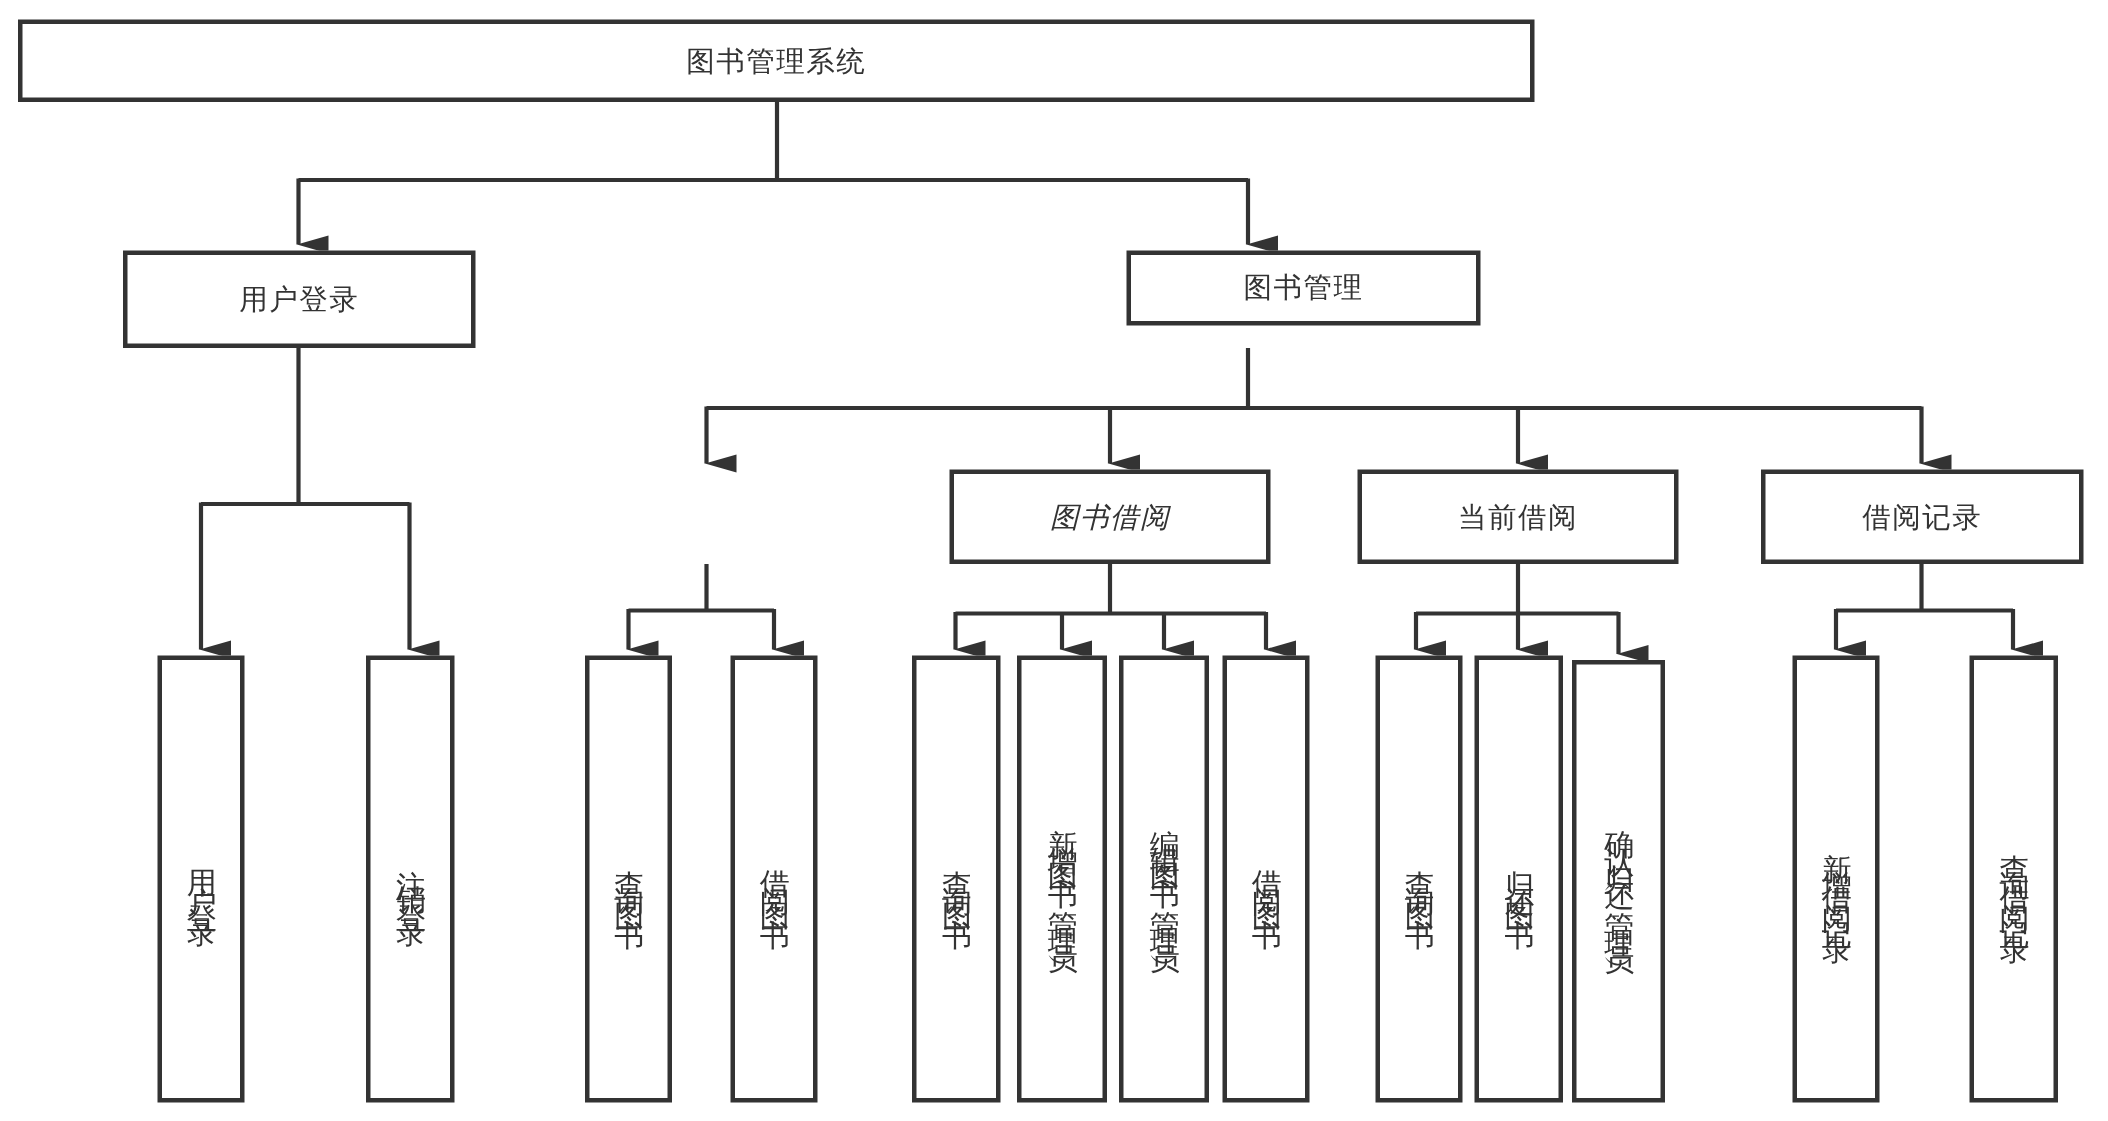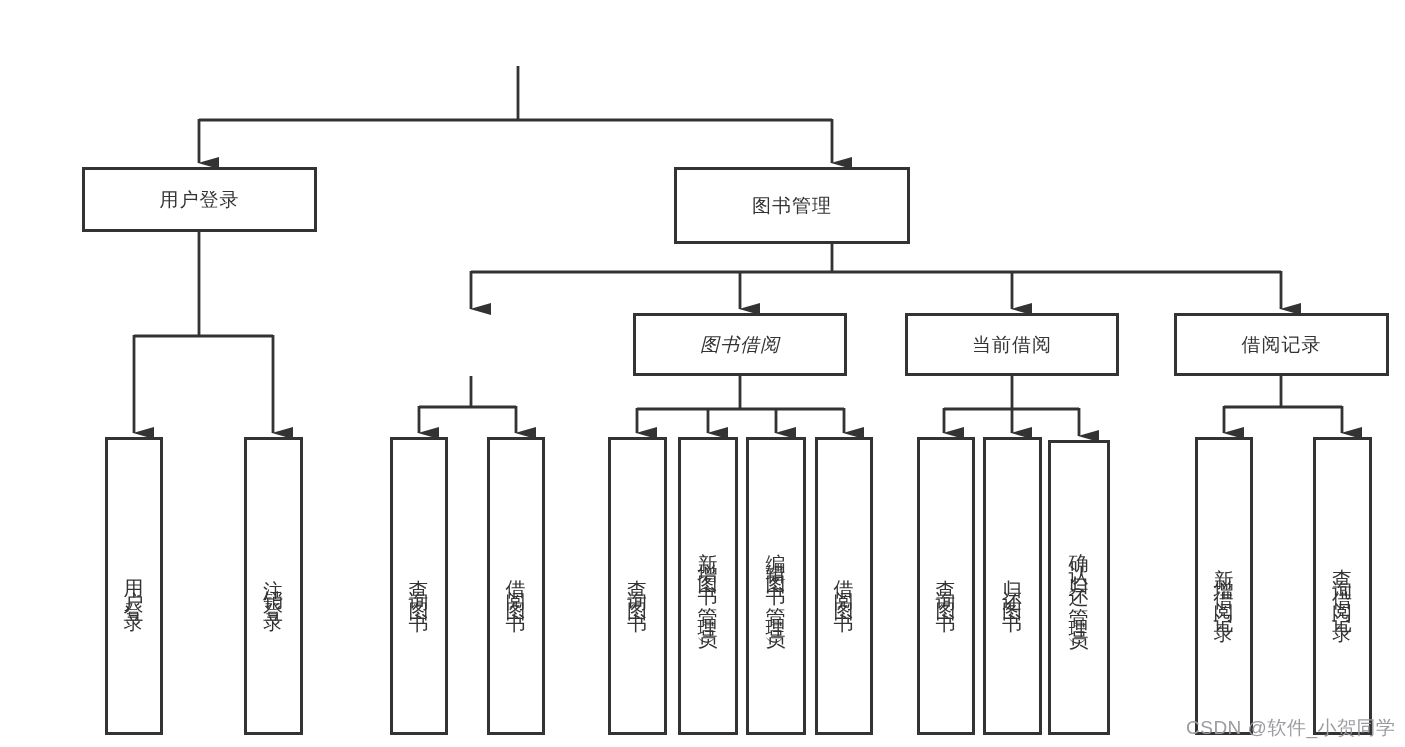--- a/index.html
+++ b/index.html
@@ -43,21 +43,21 @@
     text-orientation: mixed;
     letter-spacing: 11px;
     line-height: 1;
     font-size: 20px;
     white-space: nowrap;
   }
   
   .n-root   { left: 12px;   top: 13px;  width: 1011px; height: 55px; }
   
   .n-login  { left: 82px;   top: 167px; width: 235px;  height: 65px; }
-  .n-mgmt   { left: 674px;  top: 167px; width: 236px;  height: 77px; }
+  .n-mgmt   { left: 751px;  top: 167px; width: 236px;  height: 50px; }
   
   .n-rec    { left: 363px;  top: 313px; width: 216px;  height: 63px; }
   .n-borrow { left: 633px;  top: 313px; width: 214px;  height: 63px; font-style: italic; }
   .n-cur    { left: 905px;  top: 313px; width: 214px;  height: 63px; }
   .n-recd   { left: 1174px; top: 313px; width: 215px;  height: 63px; }
   
   .lf-1a { left: 105px;  top: 437px; width: 58px; height: 298px; }
   .lf-1b { left: 244px;  top: 437px; width: 59px; height: 298px; }
   .lf-2a { left: 390px;  top: 437px; width: 58px; height: 298px; }
   .lf-2b { left: 487px;  top: 437px; width: 58px; height: 298px; }
@@ -134,20 +134,23 @@
       <path d="M1079,408 L1079,436" marker-end="url(#arrow)"></path>
     </g>
     <g stroke="#333333" stroke-width="2.8" fill="none">
       <path d="M1281,376 L1281,407"></path>
       <path d="M1224,407 L1342,407"></path>
       <path d="M1224,406 L1224,433" marker-end="url(#arrow)"></path>
       <path d="M1342,406 L1342,433" marker-end="url(#arrow)"></path>
     </g>
   </svg>
 
+  <div class="node n-root">
+    <span>图书管理系统</span>
+  </div>
 
   <div class="node n-login">
     <span>用户登录</span>
   </div>
   <div class="node n-mgmt">
     <span>图书管理</span>
   </div>
 
   <div class="node n-borrow">
     <span>图书借阅</span>
@@ -196,14 +199,13 @@
     <span class="vtext">确认归还（管理员）</span>
   </div>
 
   <div class="node leaf lf-5a">
     <span class="vtext">新增借阅记录</span>
   </div>
   <div class="node leaf lf-5b">
     <span class="vtext">查询借阅记录</span>
   </div>
 
-  <div id="watermark">CSDN @软件_小贺同学</div>
 </div>
 
 </body></html>

